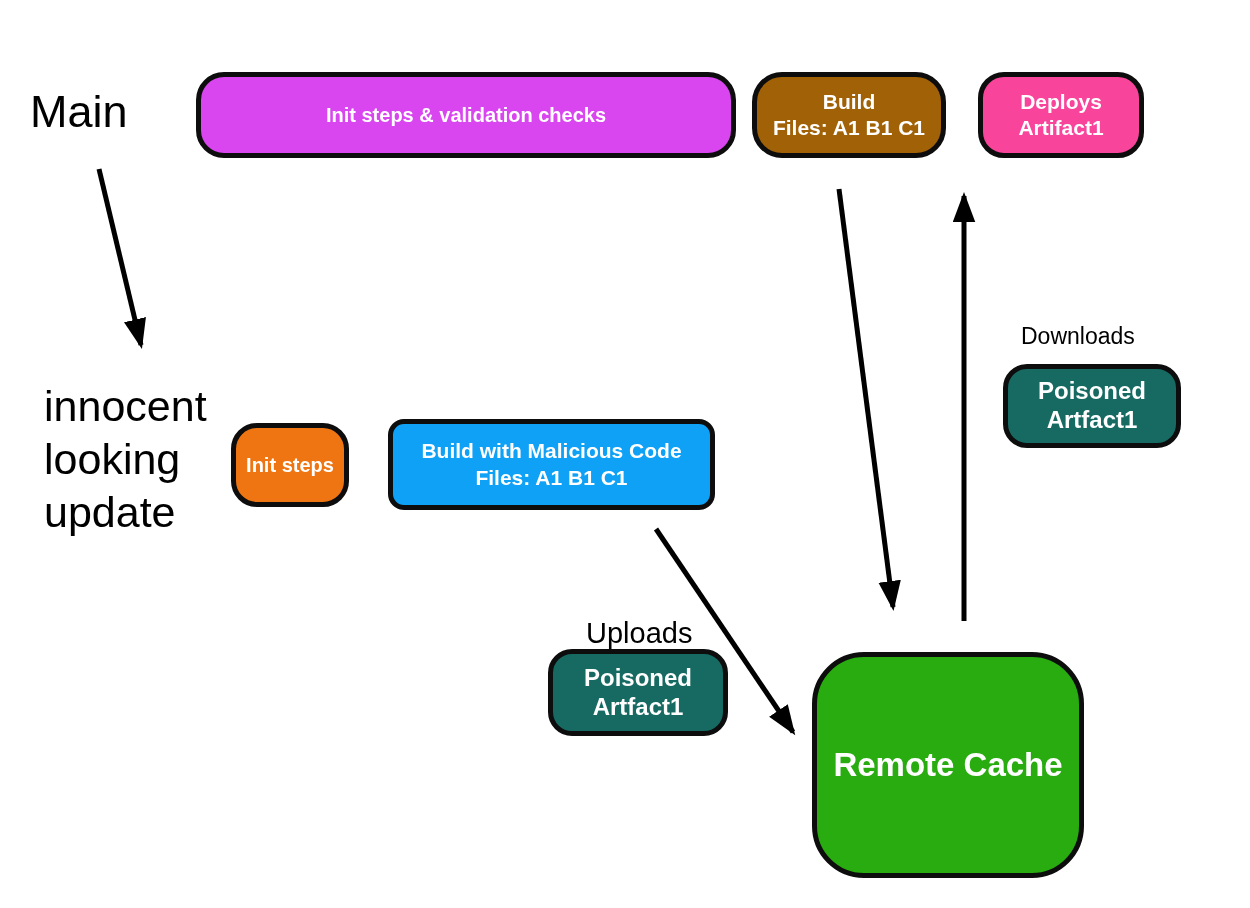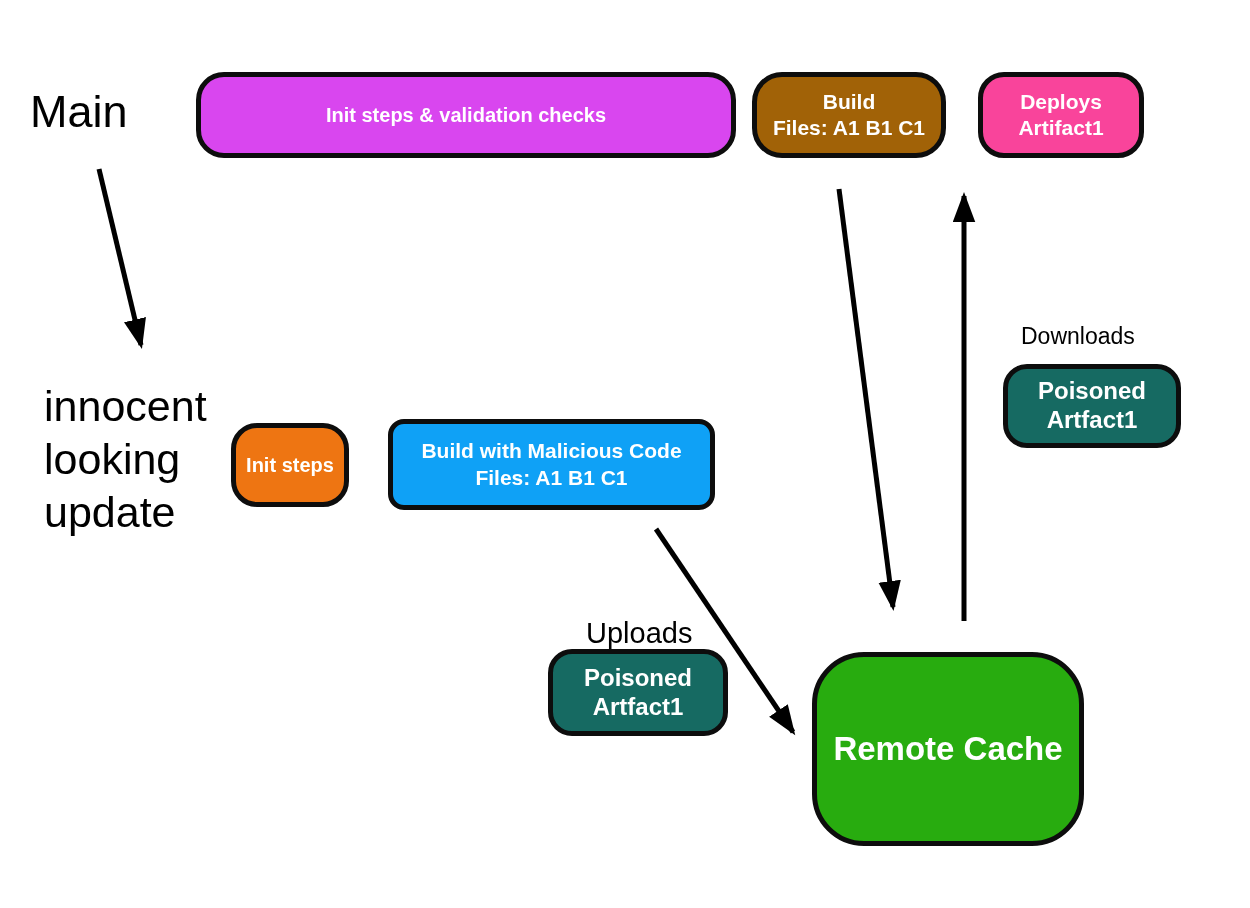--- a/index.html
+++ b/index.html
@@ -54,21 +54,21 @@
   }
   .node-poisoned-upload {
     left: 548px; top: 649px; width: 180px; height: 87px;
     border-radius: 24px; background: #166A62; font-size: 24px; line-height: 1.2;
   }
   .node-poisoned-download {
     left: 1003px; top: 364px; width: 178px; height: 84px;
     border-radius: 24px; background: #166A62; font-size: 24px; line-height: 1.2;
   }
   .node-remote-cache {
-    left: 812px; top: 652px; width: 272px; height: 194px;
+    left: 812px; top: 652px; width: 272px; height: 226px;
     border-radius: 52px; background: #28AC0F; font-size: 33px;
   }
 
   .anno {
     position: absolute;
     color: #000000;
   }
   .anno-main { left: 30px; top: 86px; font-size: 45px; }
   .anno-innocent { left: 44px; top: 380px; font-size: 43px; line-height: 53px; }
   .anno-hash { left: 680px; top: 293px; font-size: 29px; line-height: 35px; }

